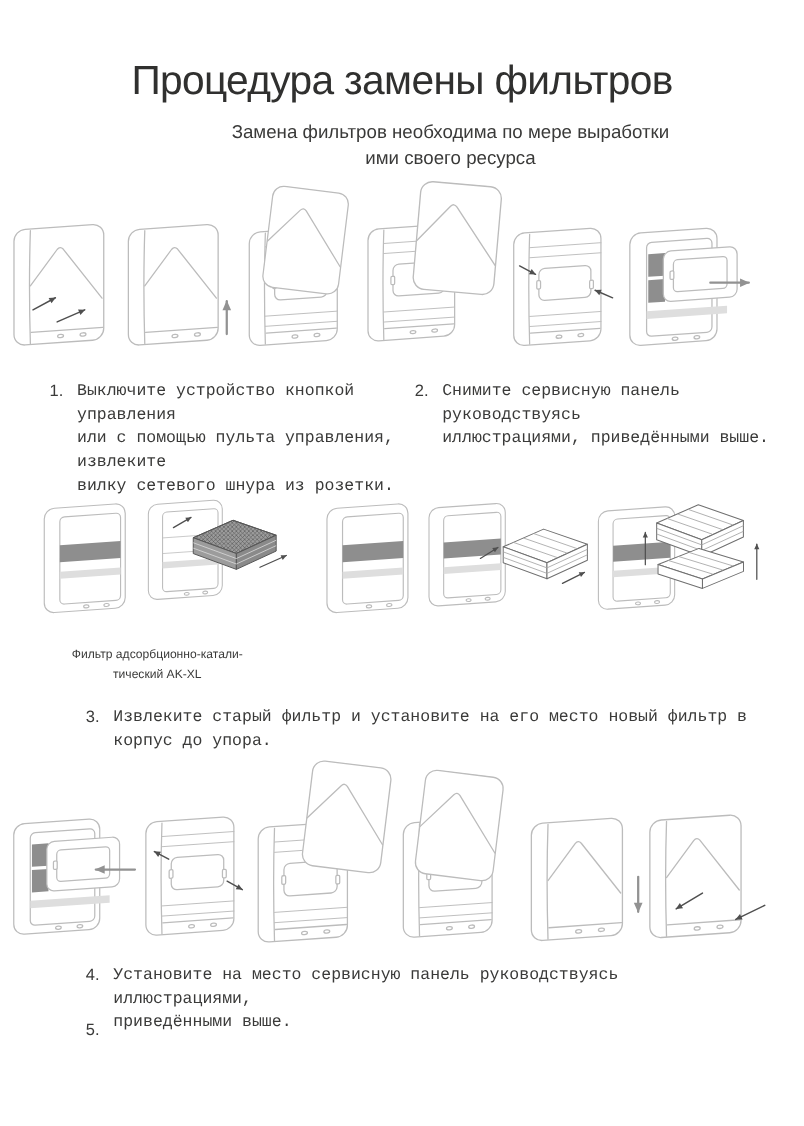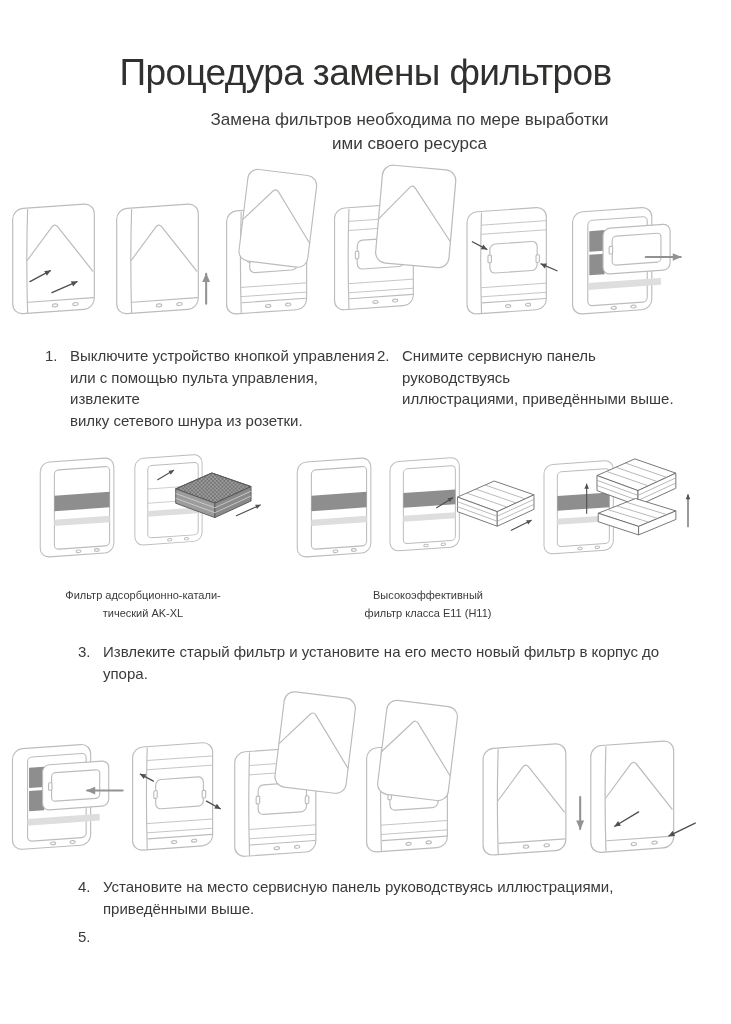--- a/index.html
+++ b/index.html
@@ -15,21 +15,21 @@
     text-align:center;font-size:37px;font-weight:400;letter-spacing:-0.6px;
     color:var(--title,#30302f);margin:0;
   }
   .subtitle{
     position:absolute;top:108px;left:0;width:100%;
     text-align:center;font-size:17px;line-height:24px;font-weight:400;
     white-space:pre-line;margin:0;color:var(--text,#3a3a39);padding-left:44px;
   }
   .step{position:absolute;display:flex;gap:9px;font-size:15px;line-height:21.5px;}
   .step .num{min-width:16px;text-align:left;}
-  .step .txt{white-space:pre-line;}
+  .step .txt{white-space:pre-line;font-family:Liberation Mono, monospace;}
   .caption{
     position:absolute;font-size:11px;line-height:17.5px;text-align:center;
     white-space:pre-line;
   }
   .illu{position:absolute;overflow:visible;}
   svg{overflow:visible;}
   
   .ln{fill:none;stroke:var(--line-art,#bcbcbc);stroke-width:1.5;stroke-linecap:round;stroke-linejoin:round;}
   .thin{stroke-width:1.1;}
   .fw{fill:#fff;stroke:var(--line-art,#bcbcbc);stroke-width:1.5;stroke-linejoin:round;}
@@ -231,22 +231,20 @@
   <svg class="illu" style="left:540px;top:436px;width:156px;height:134px" viewBox="0 0 234 201">
     <use href="#s-filter" y="22" width="130" height="160"></use>
     <use href="#s-cart-light" x="76" y="26" width="136" height="88"></use>
     <use href="#s-cart-flat" x="78" y="88" width="134" height="65"></use>
     <path d="M70,116 L70,72" class="aA" marker-end="url(#mA)"></path>
     <path d="M222,136 L222,88" class="aA" marker-end="url(#mA)"></path>
   </svg>
 
   <div class="caption" style="left:38px;top:587px;width:210px">Фильтр адсорбционно-катали-
 тический AK-XL</div>
-  <div class="caption" style="left:347px;top:587px;width:162px">Высокоэффективный
-фильтр класса E11 (H11)</div>
 
   <div class="step" style="left:78px;top:641px;width:610px">
     <span class="num">3.</span>
     <span class="txt">Извлеките старый фильтр и установите на его место новый фильтр в корпус до упора.</span>
   </div>
 
   <svg class="illu" style="left:8px;top:730px;width:124px;height:128px" viewBox="0 0 160 165">
     <use href="#s-slideout" y="4" width="160" height="155"></use>
     <path d="M148,78 L102,78" class="aB" marker-end="url(#mB)"></path>
   </svg>

